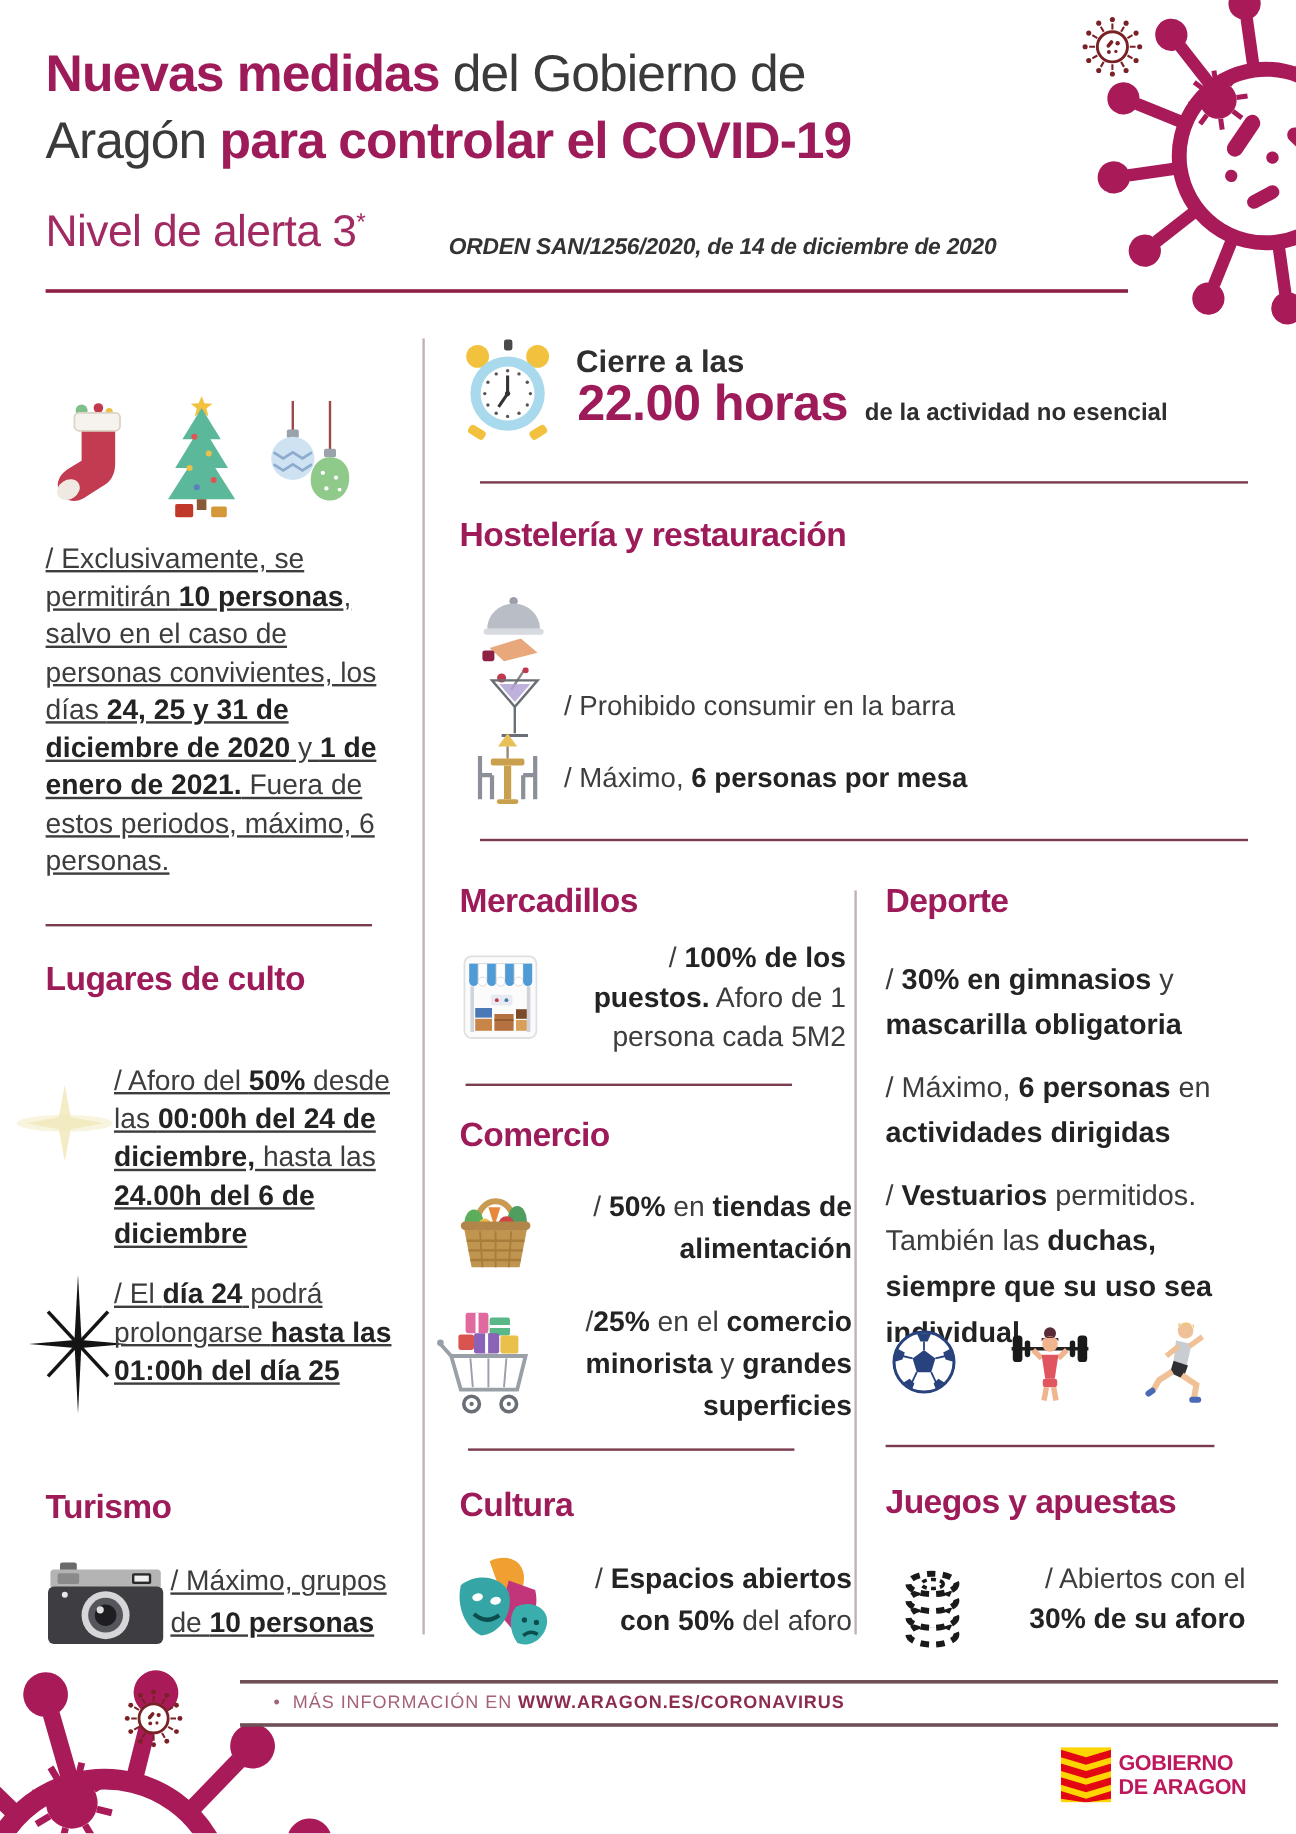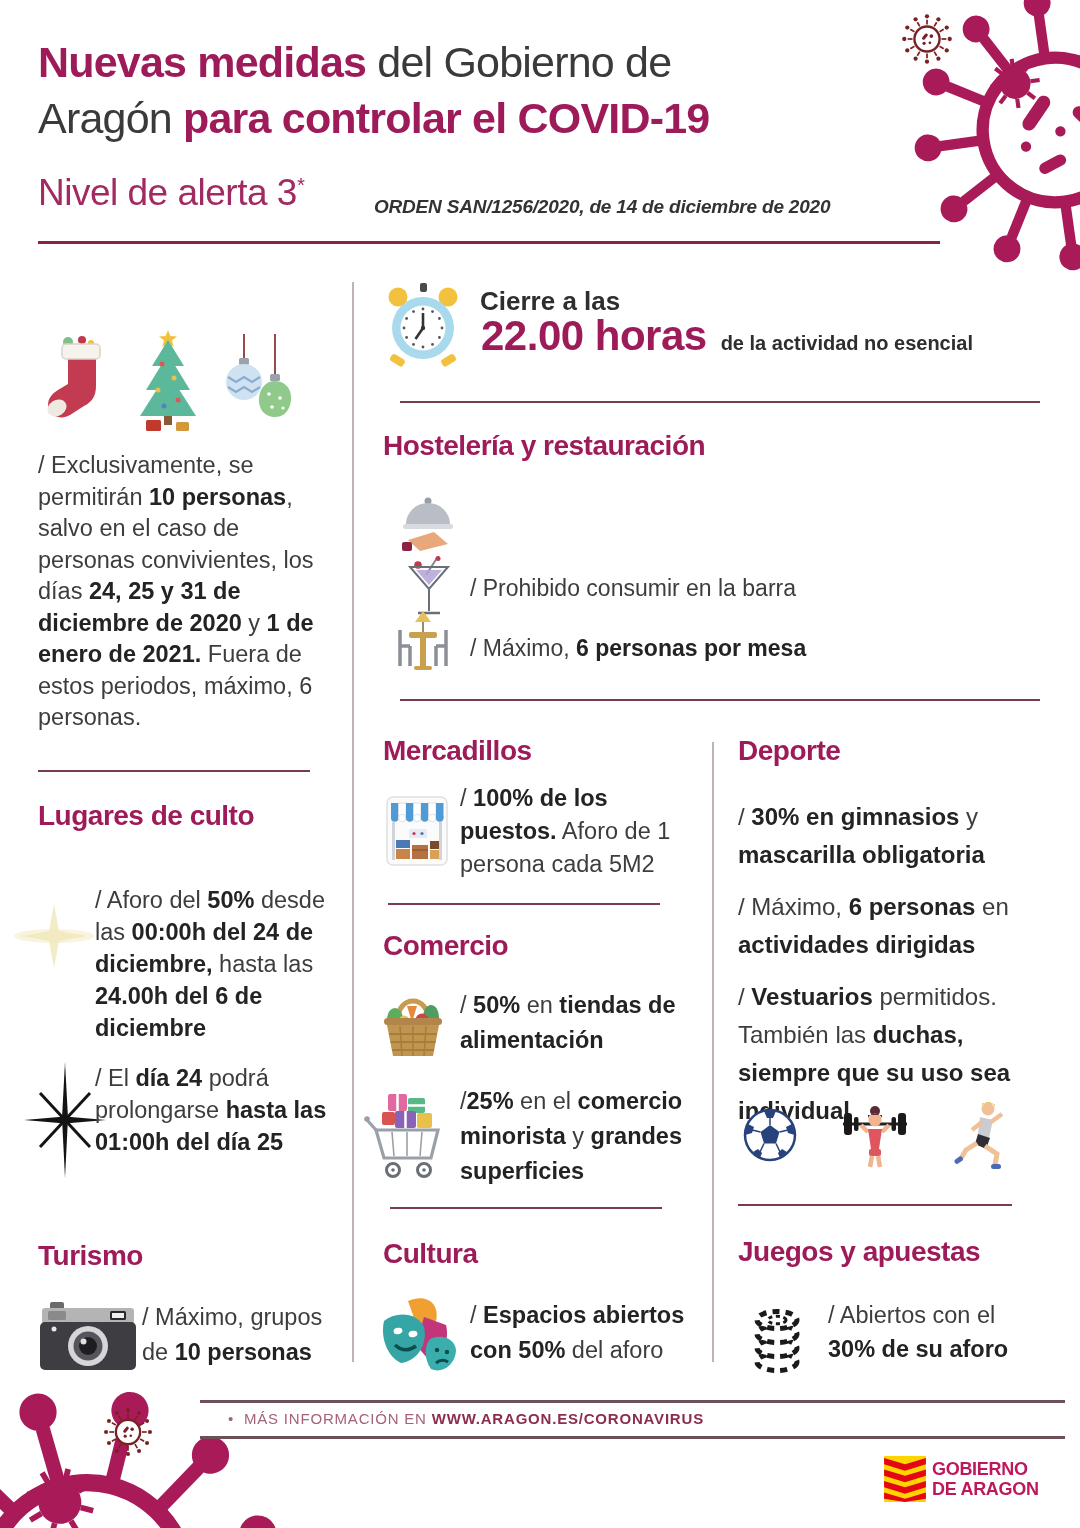--- a/index.html
+++ b/index.html
@@ -7,23 +7,23 @@
         font-family:"Liberation Sans","DejaVu Sans",sans-serif;color:#3d3d3d;}
   .abs{position:absolute;}
   .b{font-weight:700;color:#232323;}
   .acc{color:#9e1b59;}
   .title{font-size:43px;line-height:56px;letter-spacing:-0.8px;color:#3a3a3a;}
   .title .hv{font-weight:700;}
   .alert{font-size:37px;font-weight:400;color:#a22a62;letter-spacing:-0.5px;}
   .alert sup{font-size:55%;}
   .order{font-size:19px;font-style:italic;font-weight:700;color:#333;letter-spacing:-0.2px;}
   .sec-h{font-size:28px;font-weight:700;color:#9e1b59;letter-spacing:-0.5px;}
-  .body{font-size:23.5px;line-height:31.5px;}
+  .body{font-size:23.5px;line-height:31.5px;text-decoration:underline;}
   .bullet{font-size:23px;line-height:33px;}
-  .bullet2{font-size:23.5px;line-height:35px;}
+  .bullet2{font-size:23.5px;line-height:35px;text-align:right;}
   .dep{font-size:24px;line-height:38px;}
   .cierre1{font-size:26px;font-weight:700;color:#2e2e2e;}
   .cierre-time{font-size:42px;font-weight:700;color:#9e1b59;letter-spacing:-0.5px;}
   .cierre-rest{font-size:20px;font-weight:700;color:#2e2e2e;margin-left:14px;}
   .rule{height:2px;background:#7a3b4d;}
   .rule3{height:3px;background:#8e2044;}
   .vline{width:2px;background:#c0b2b7;}
   .frule{height:3px;background:#6e5056;}
   .fnote{font-size:15px;letter-spacing:0.8px;color:#a56277;}
   .fnote .b{color:#8c2c50;}

